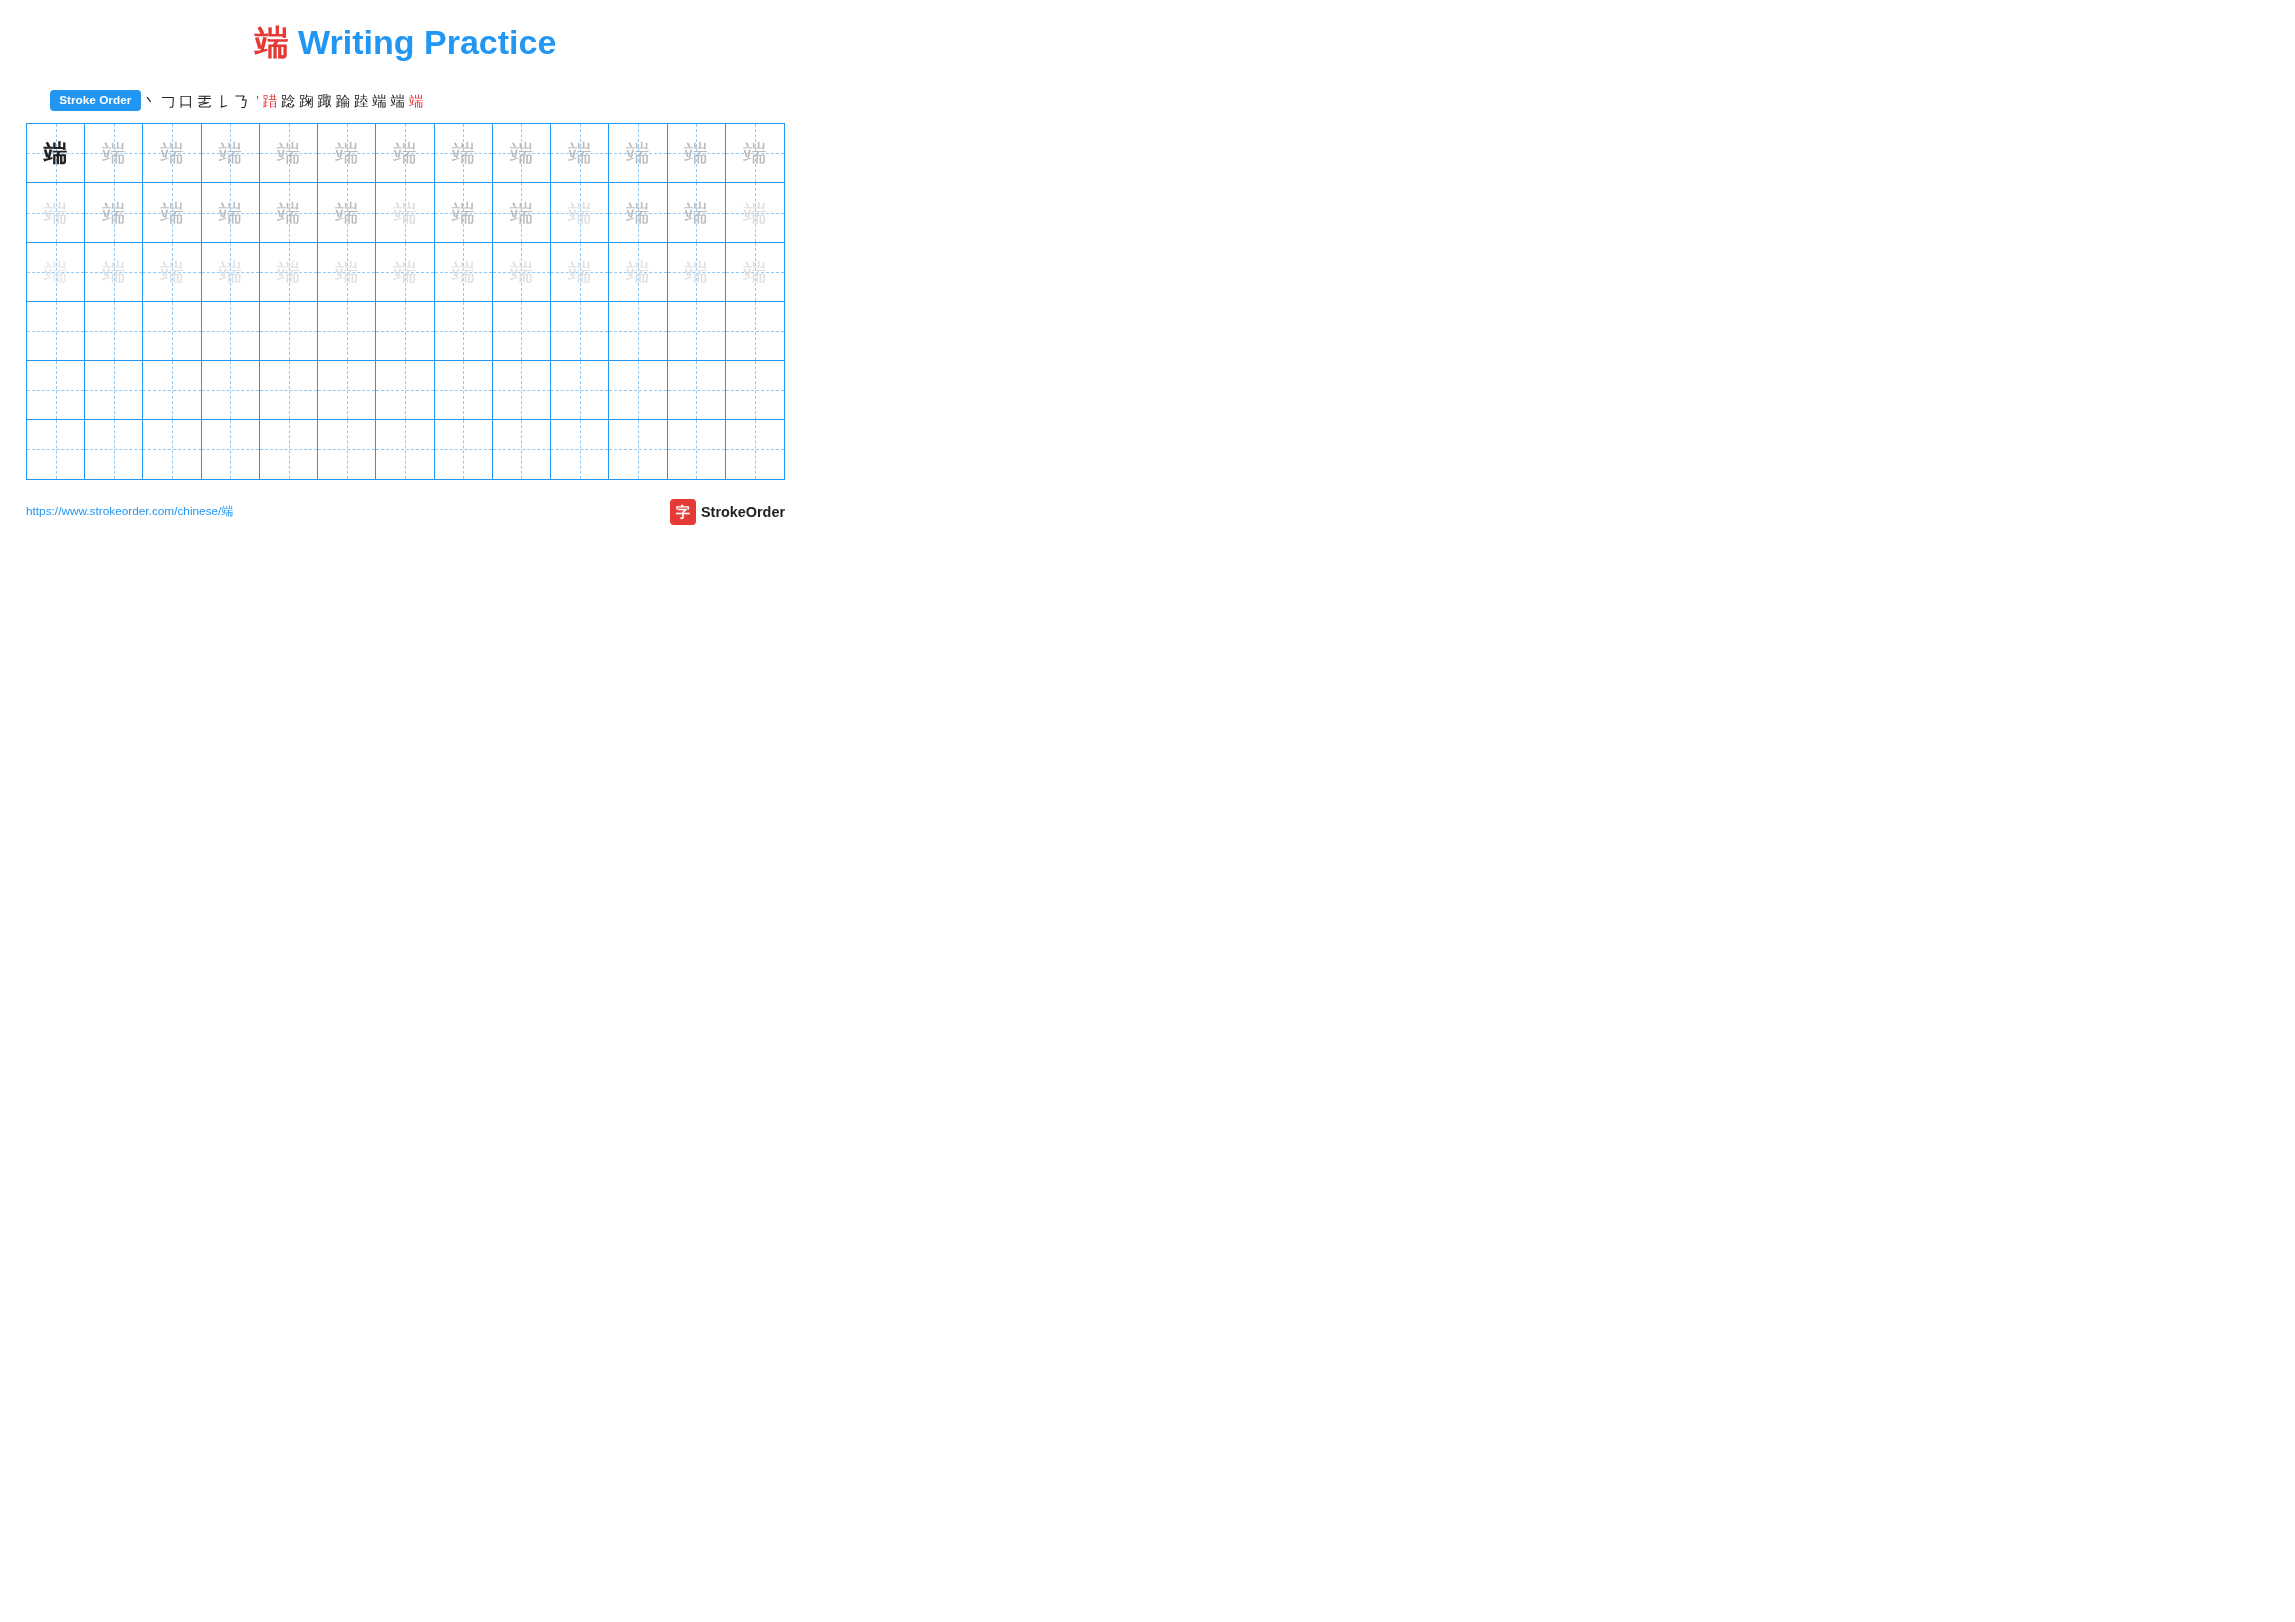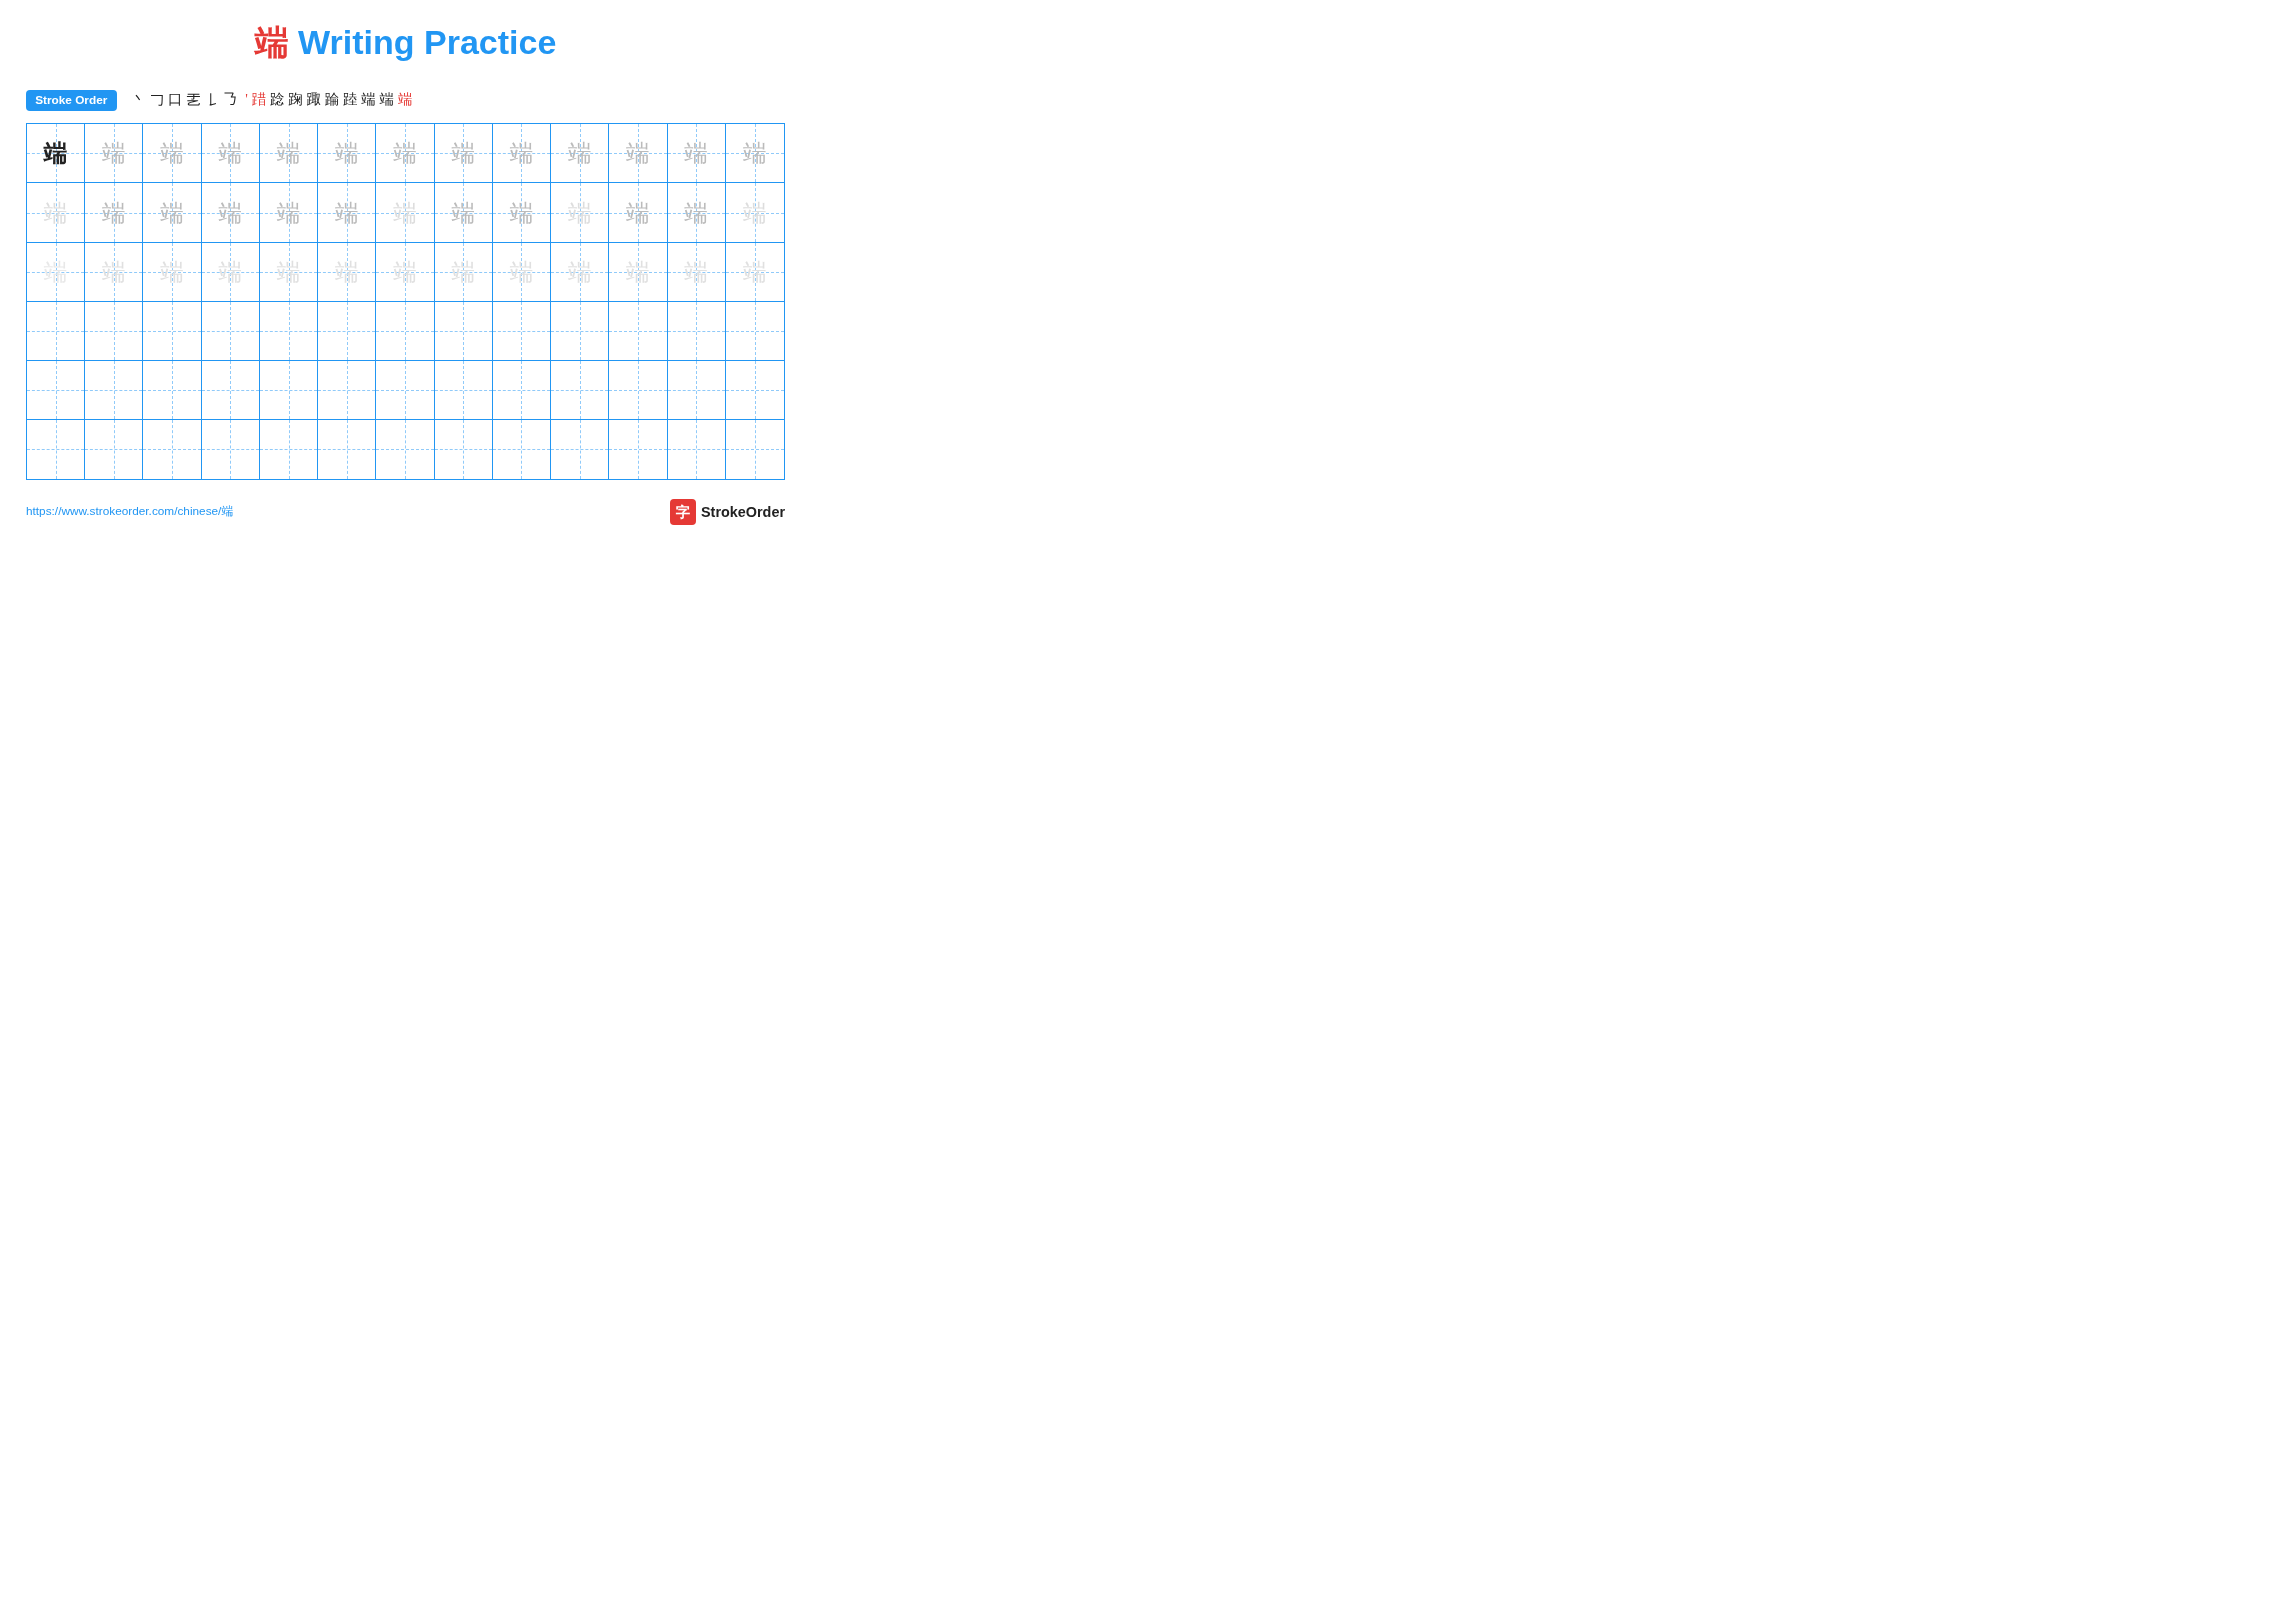--- a/index.html
+++ b/index.html
@@ -18,24 +18,25 @@
     }
     .title-section h1 {
       font-size: 34px;
       font-weight: bold;
       color: #2196F3;
     }
 
     
     .stroke-order-row {
       display: flex;
-      align-items: flex-start;
-      gap: 15px;
+      align-items: flex-end;
+      gap: 2px;
       margin-bottom: 11.8px;
       flex-wrap: wrap;
+      margin-left: 24px;
     }
     .stroke-order-badge {
       background: #2196F3;
       color: white;
       font-weight: bold;
       font-size: 11.8px;
       padding: 3.9px 9.2px;
       border-radius: 3.9px;
       white-space: nowrap;
     }

